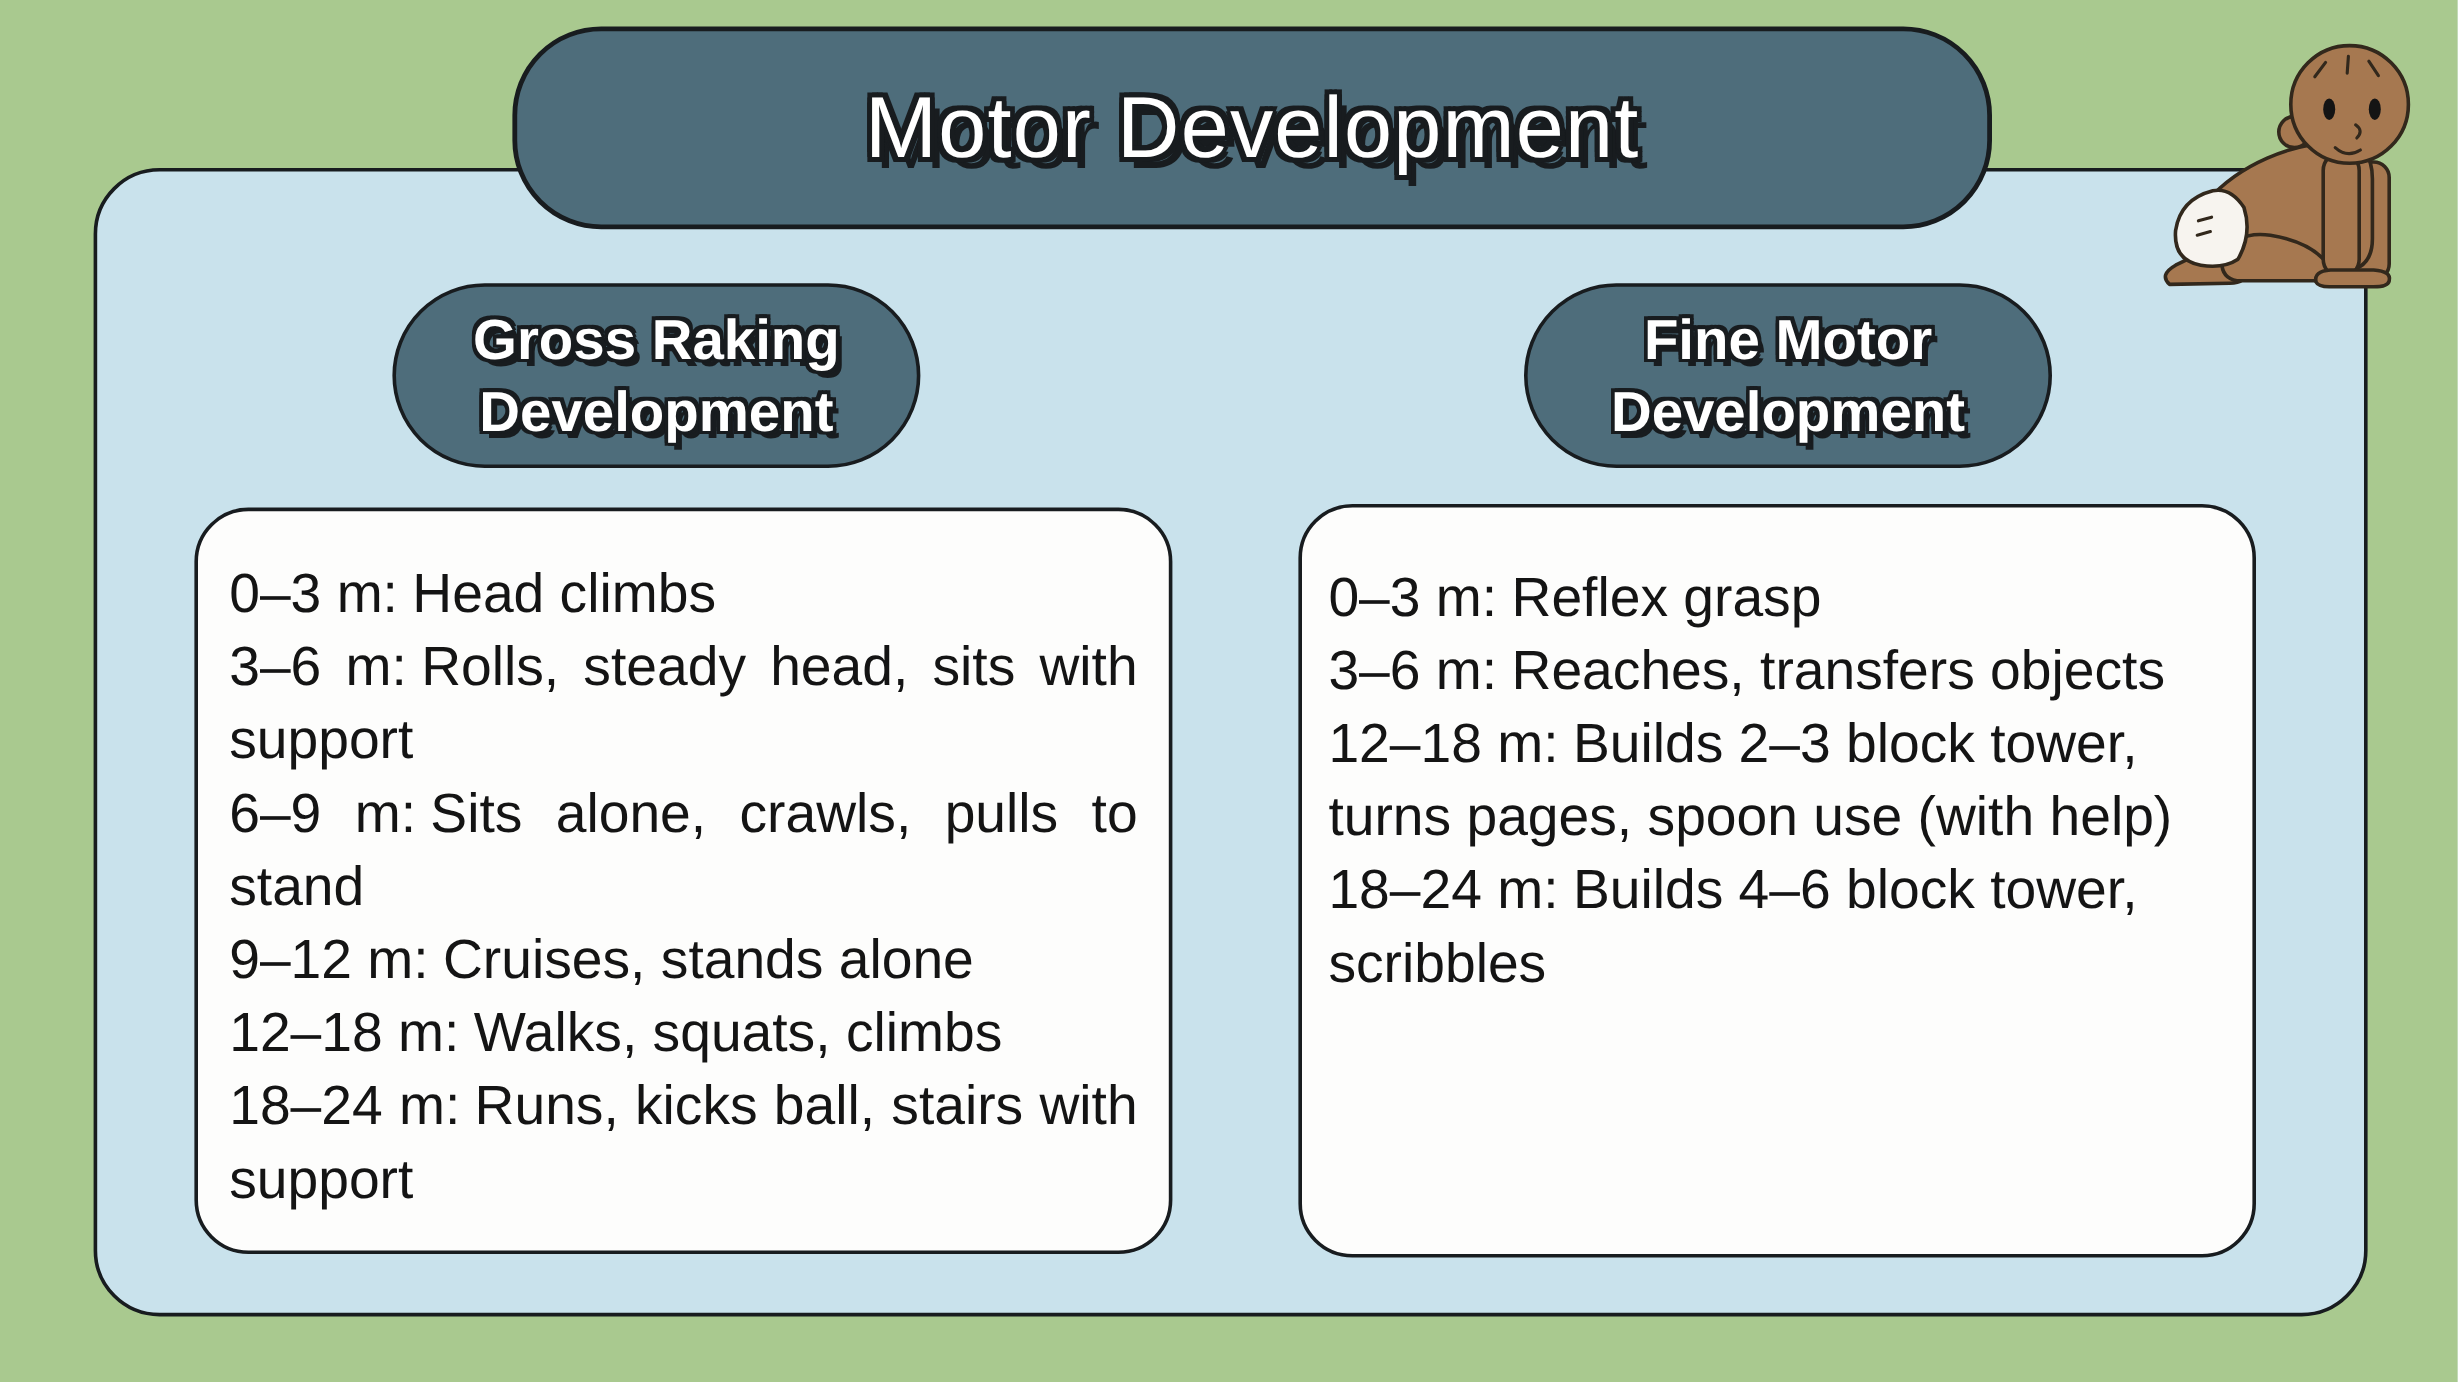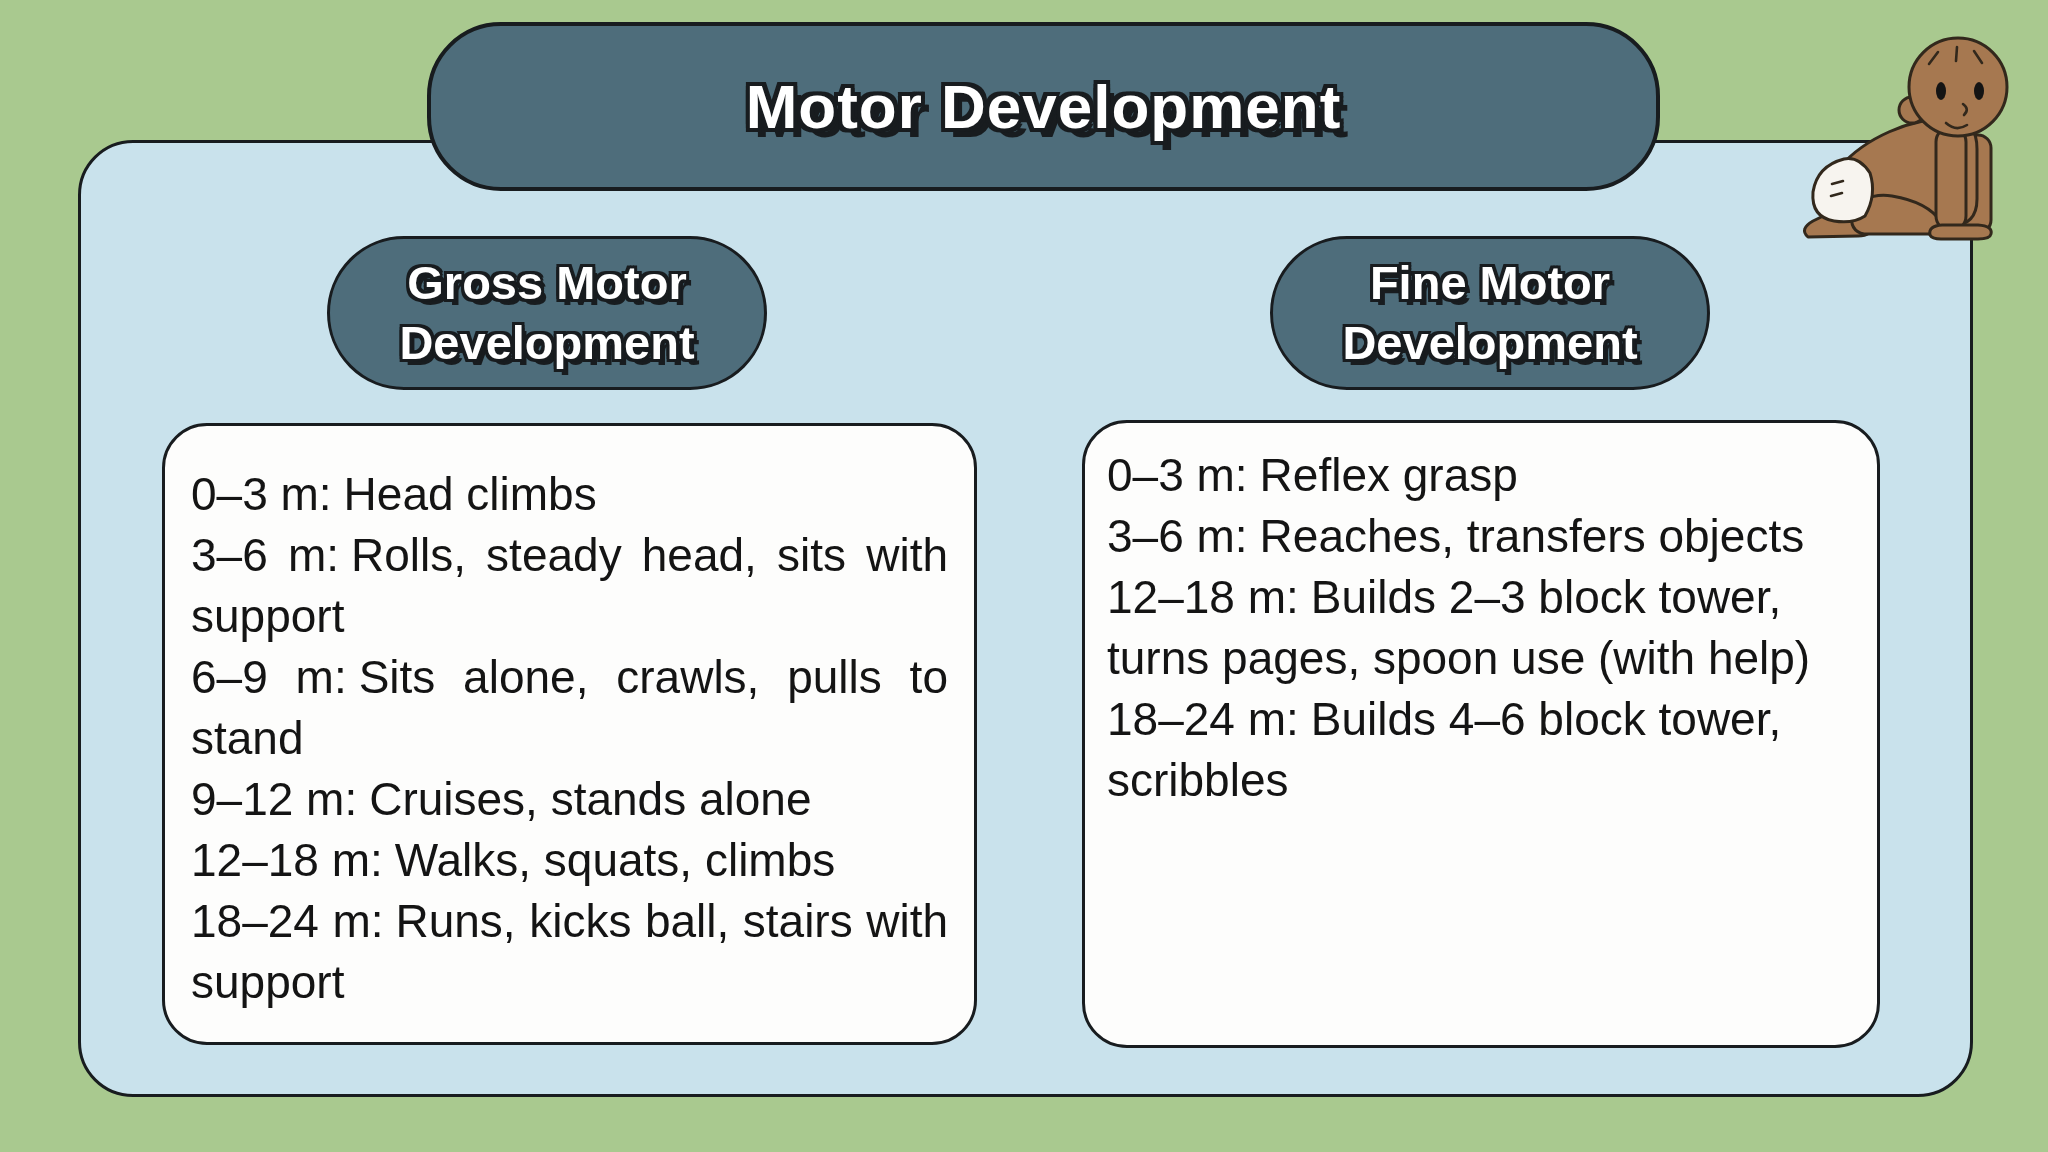--- a/index.html
+++ b/index.html
@@ -20,21 +20,21 @@
   }
   .title-pill{
     position:absolute;
     left:427px;top:22px;width:1233px;height:169px;
     background:var(--pill,#4e6d7b);
     border:4px solid var(--ink,#181c1f);
     border-radius:74px;
     display:flex;align-items:center;justify-content:center;
   }
   .title-text{
-    font-size:62px;font-weight:bold;letter-spacing:1px;
+    font-size:72px;font-weight:normal;letter-spacing:1px;
     color:var(--light,#ffffff);
     text-shadow:
       -4px -4px 0 var(--ink,#181c1f), 0 -4px 0 var(--ink,#181c1f), 4px -4px 0 var(--ink,#181c1f),
       -4px  0   0 var(--ink,#181c1f),                          4px  0   0 var(--ink,#181c1f),
       -4px  4px 0 var(--ink,#181c1f), 0  4px 0 var(--ink,#181c1f), 4px  4px 0 var(--ink,#181c1f),
        8px  9px 0 var(--ink,#181c1f);
     white-space:nowrap;
   }
   .header-pill{
     position:absolute;top:236px;width:440px;height:154px;
@@ -63,21 +63,21 @@
     color:var(--text,#141414);
     font-size:46px;line-height:61px;
   }
   .card-left{
     left:162px;top:423px;width:815px;height:622px;
     padding:38px 26px 0 26px;
     text-align:justify;
   }
   .card-right{
     left:1082px;top:420px;width:798px;height:628px;
-    padding:22px 18px 0 22px;
+    padding:44px 18px 0 22px;
     text-align:left;
   }
   .milestone{margin:0;}
   .milestone b{font-weight:normal;margin-right:0.26em;}
   .baby{position:absolute;left:1798px;top:27px;width:212px;height:222px;}
   .baby .skin{fill:var(--skin,#a67850);stroke:var(--babyline,#32281c);stroke-width:3;stroke-linejoin:round;stroke-linecap:round;}
   .baby .diaper{fill:var(--diaper,#f7f4ef);stroke:var(--babyline,#32281c);stroke-width:3;stroke-linejoin:round;}
   .baby .line{fill:none;stroke:var(--babyline,#32281c);stroke-width:2.6;stroke-linecap:round;}
   .baby .eye{fill:#141414;stroke:none;}
 </style>
@@ -86,21 +86,21 @@
 
 <div class="canvas">
 
   <div class="panel"></div>
 
   <div class="title-pill">
     <span class="title-text">Motor Development</span>
   </div>
 
   <div class="header-pill pill-gross">
-    <span class="ht">Gross Motor Development</span>
+    <span class="ht">Gross Raking Development</span>
   </div>
 
   <div class="header-pill pill-fine">
     <span class="ht">Fine Motor Development</span>
   </div>
 
   <div class="card card-left">
     <p class="milestone"><b>0–3 m:</b><span>Head climbs</span></p>
     <p class="milestone"><b>3–6 m:</b><span>Rolls, steady head, sits with support</span></p>
     <p class="milestone"><b>6–9 m:</b><span>Sits alone, crawls, pulls to stand</span></p>

